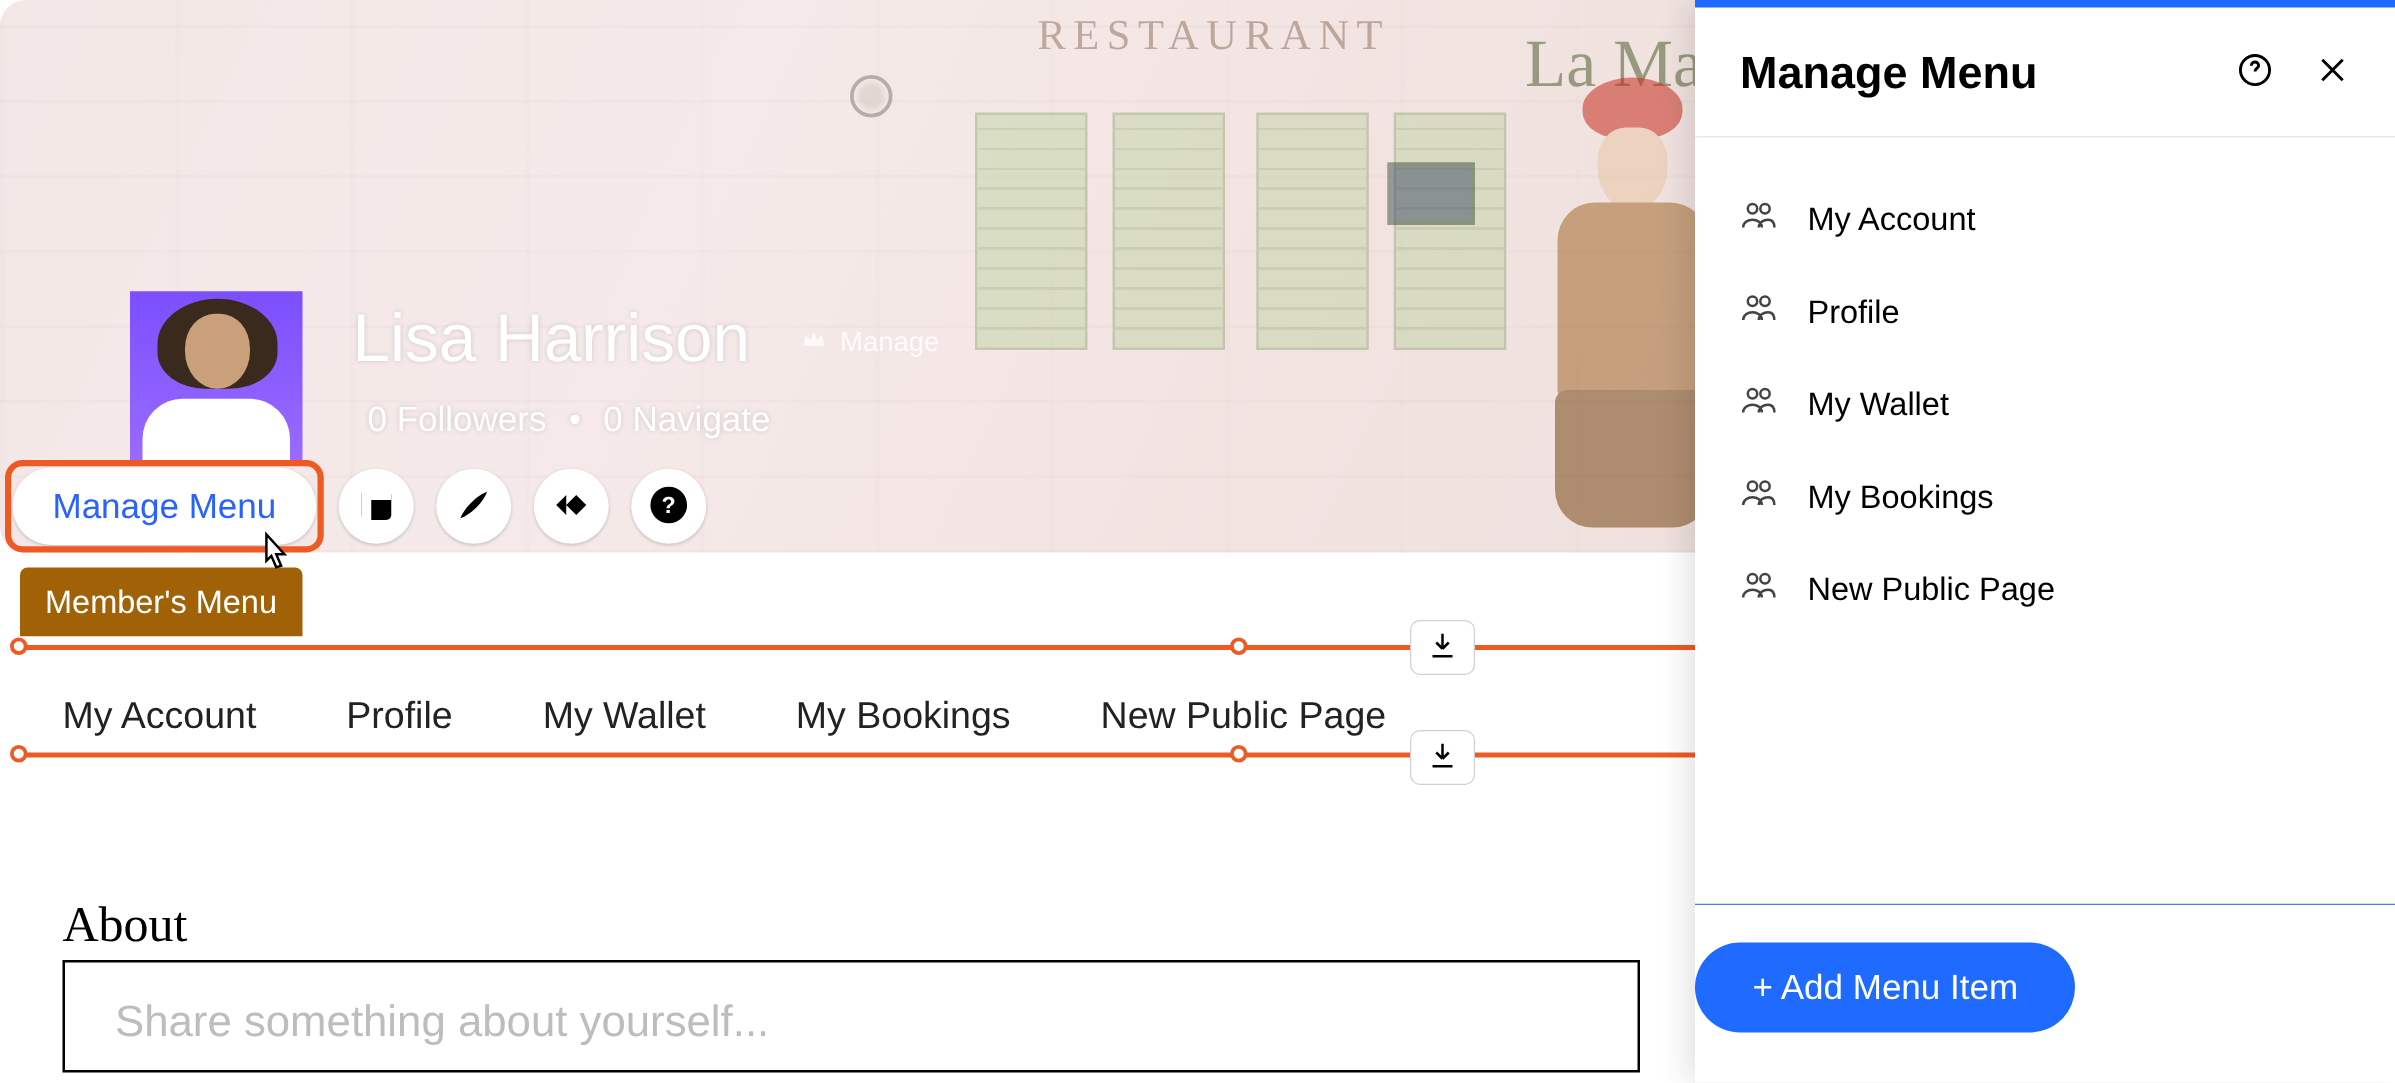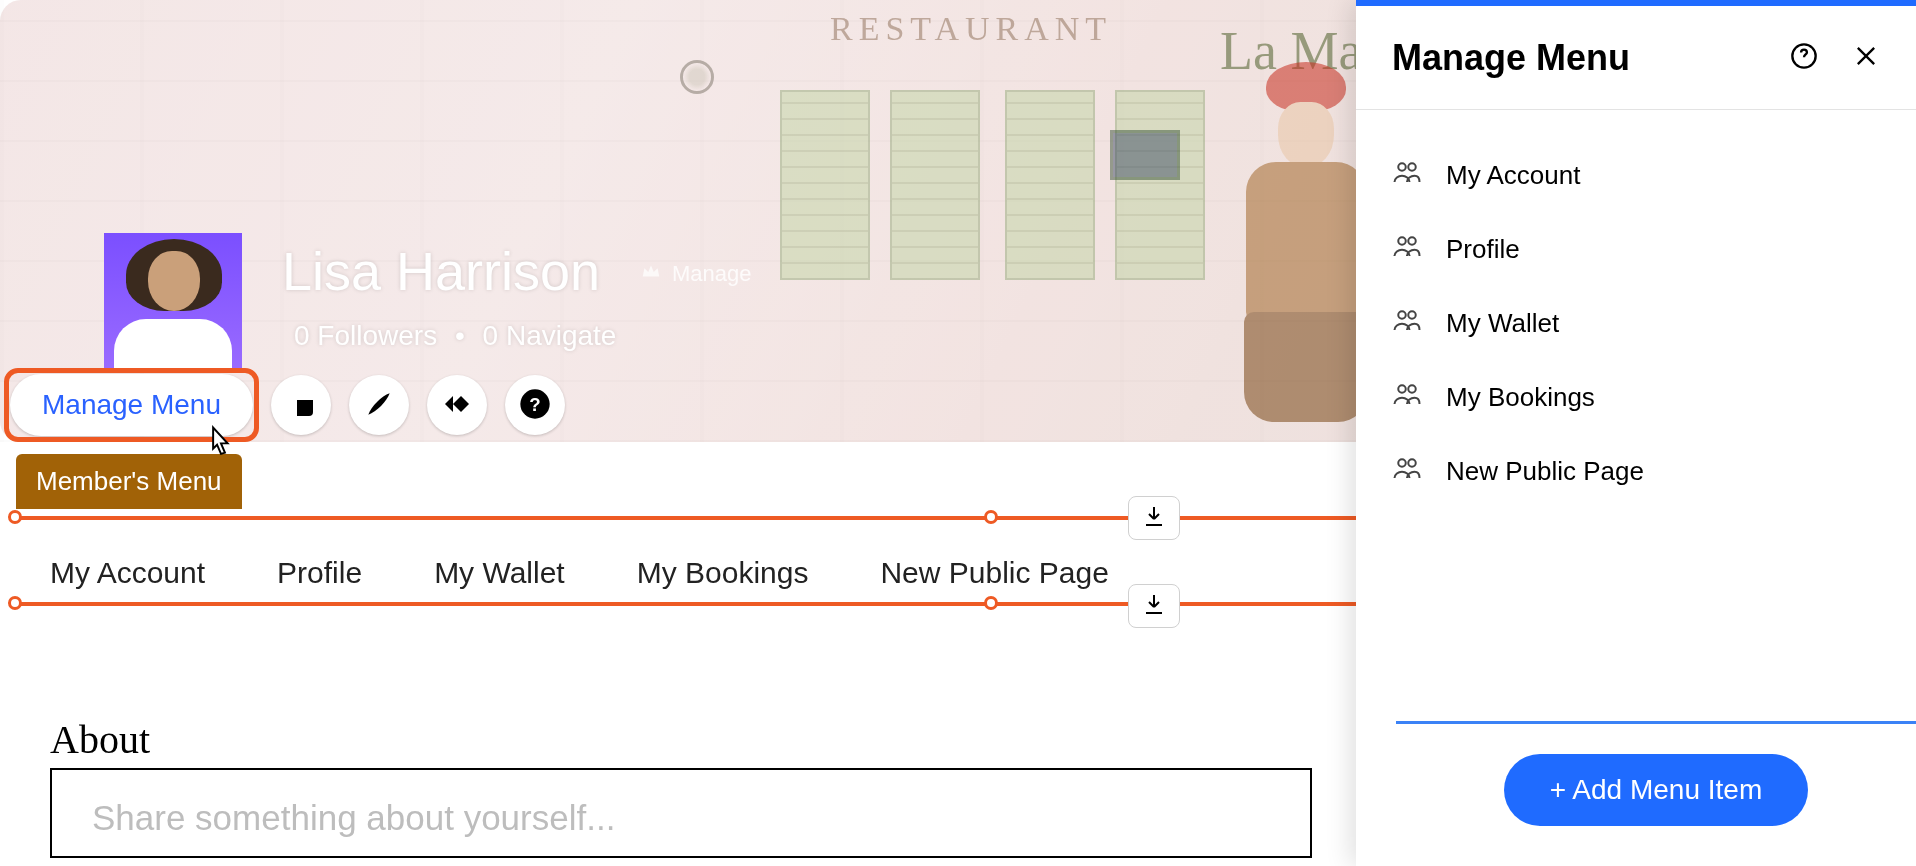--- a/index.html
+++ b/index.html
@@ -181,22 +181,22 @@
   .panel-head .actions svg { width:28px; height:28px; stroke:#000; fill:none; stroke-width:2; }
 
   .panel-list { flex:1; padding:28px 36px; overflow:auto; }
   .panel-item {
     display:flex; align-items:center; gap:24px;
     height:74px; font-size:26px; cursor:pointer;
   }
   .panel-item svg { width:30px; height:30px; stroke:#444; fill:none; stroke-width:1.6; }
 
   .panel-foot {
-    border-top:3px solid #3b82f6; padding:30px 0 40px;
-    display:flex; justify-content:center;margin-left:40px;
+    border-top:1px solid #3b82f6; padding:30px 0 40px;
+    display:flex; 
   }
   .add-btn {
     background:#1f6bff; color:#fff; border:none; cursor:pointer;
     font-size:28px; padding:20px 46px; border-radius:999px;
   }
 </style>
 </head>
 <body>
 
 <div class="hero">

